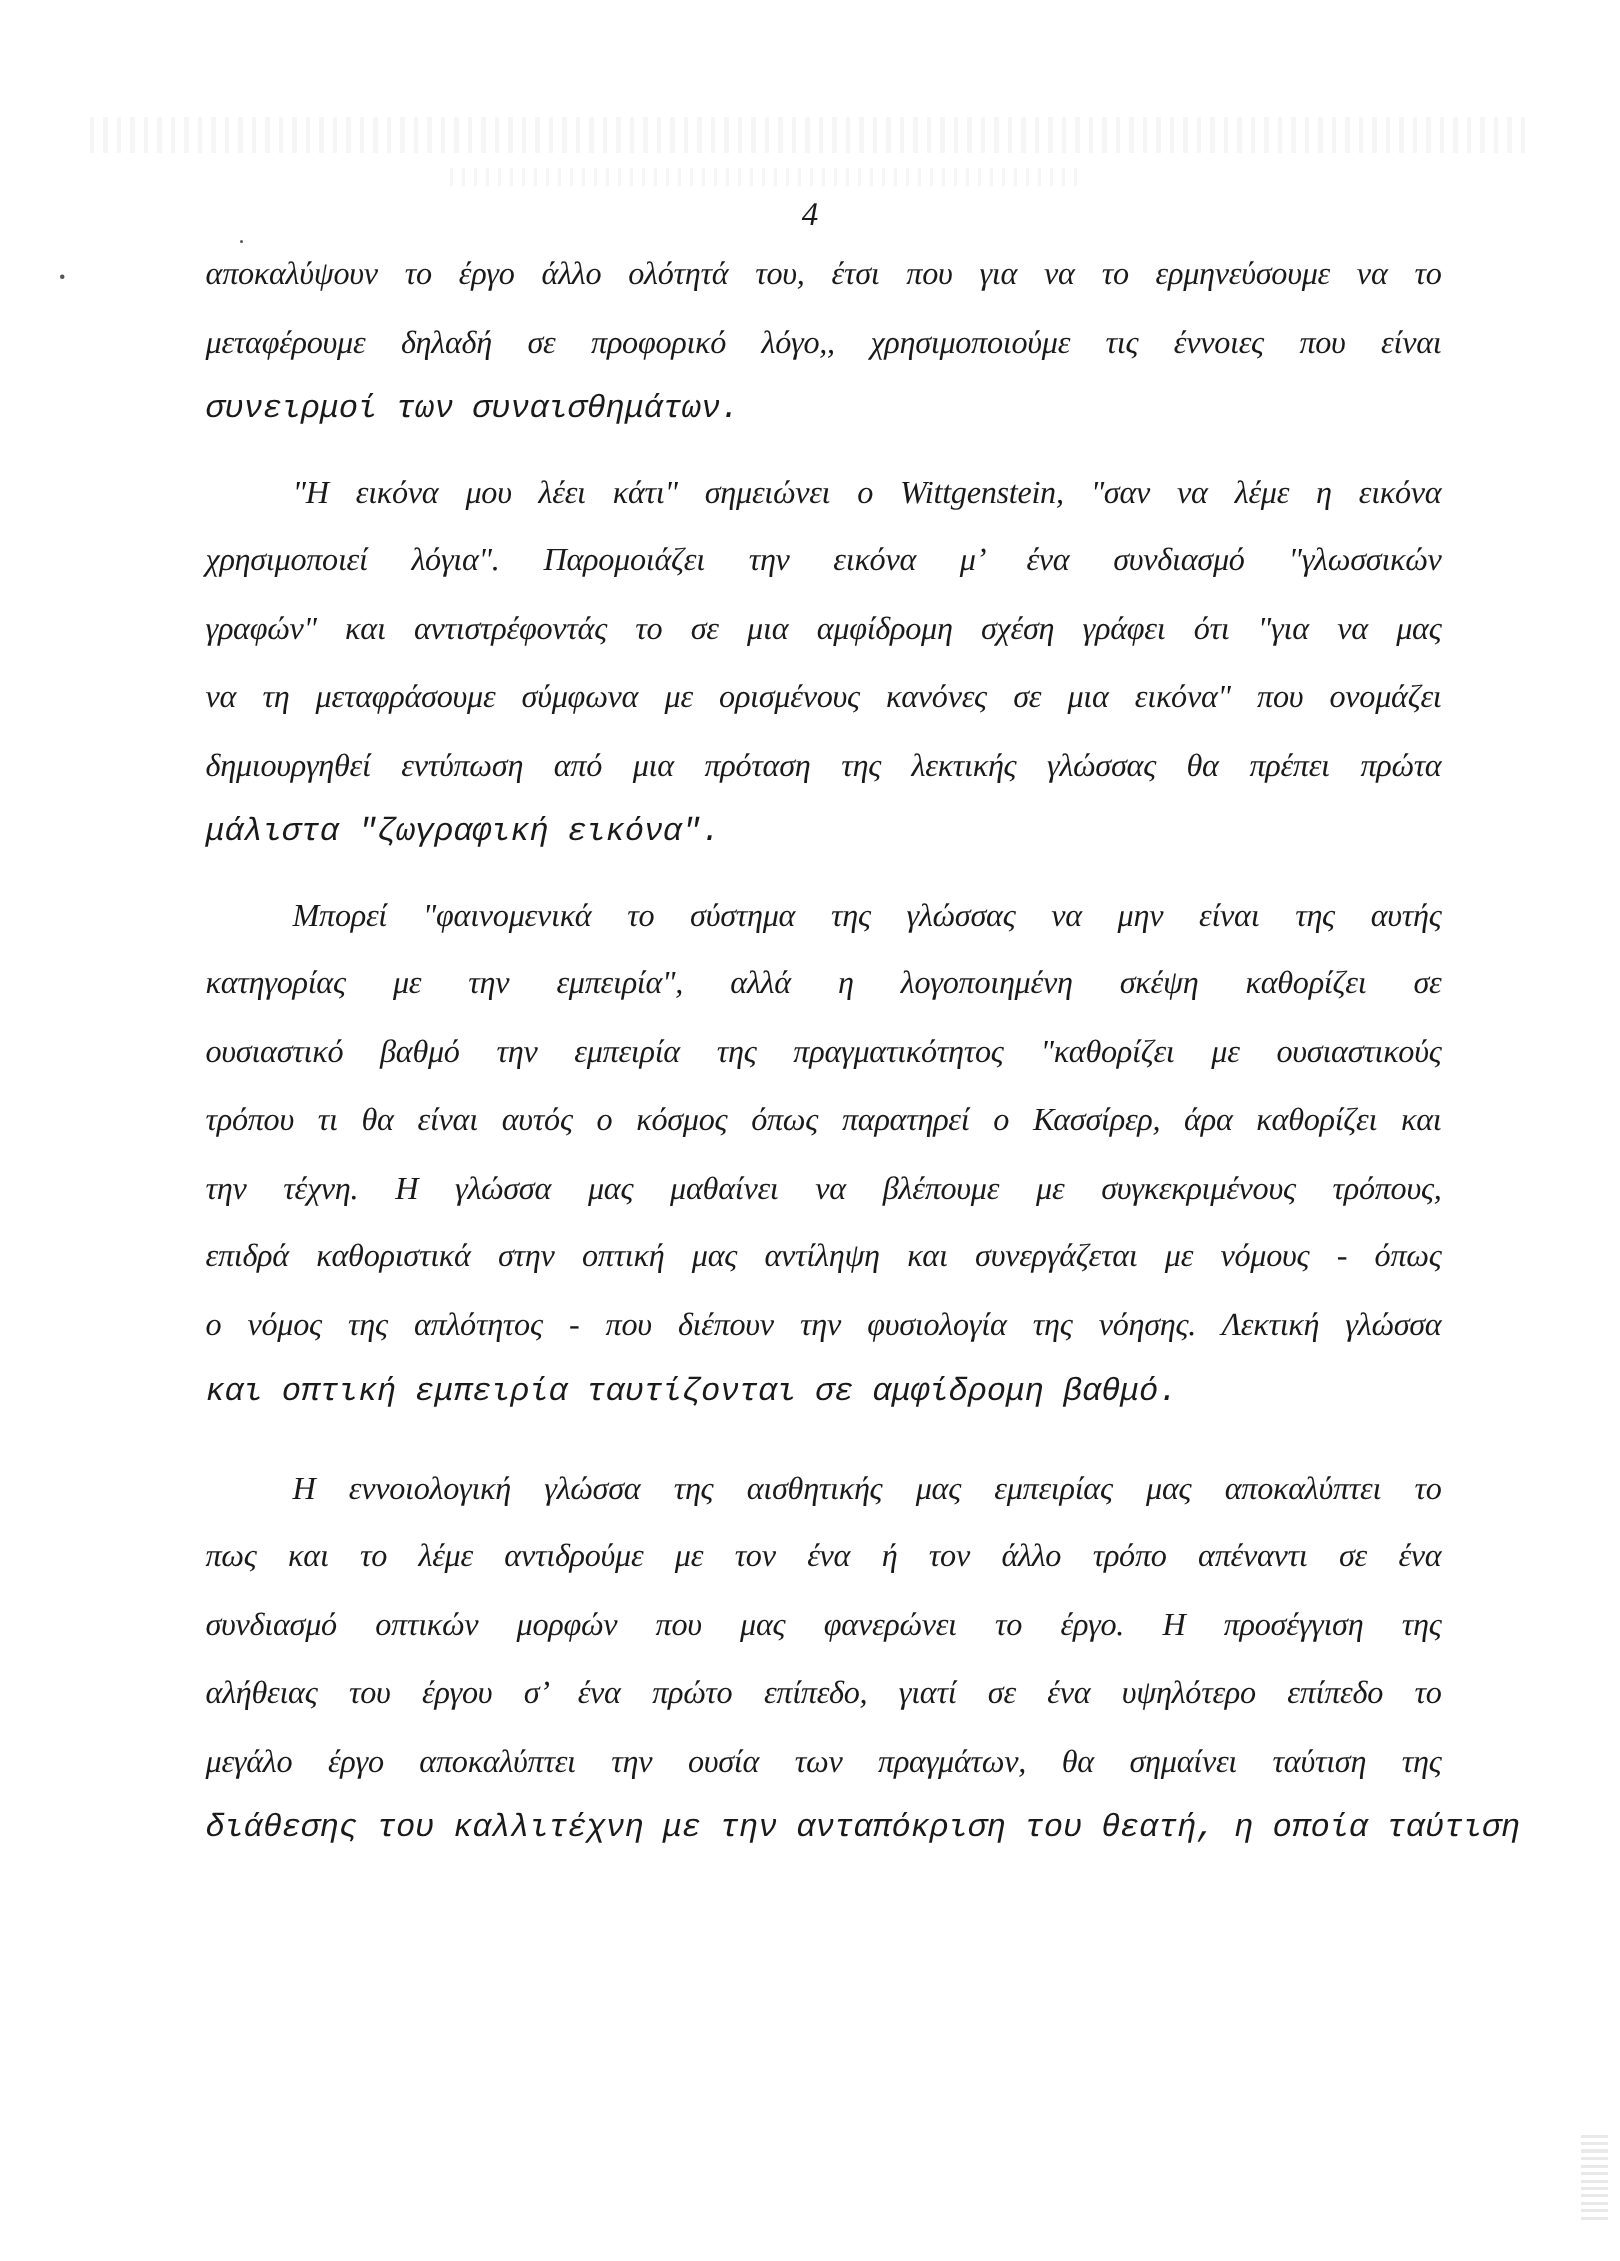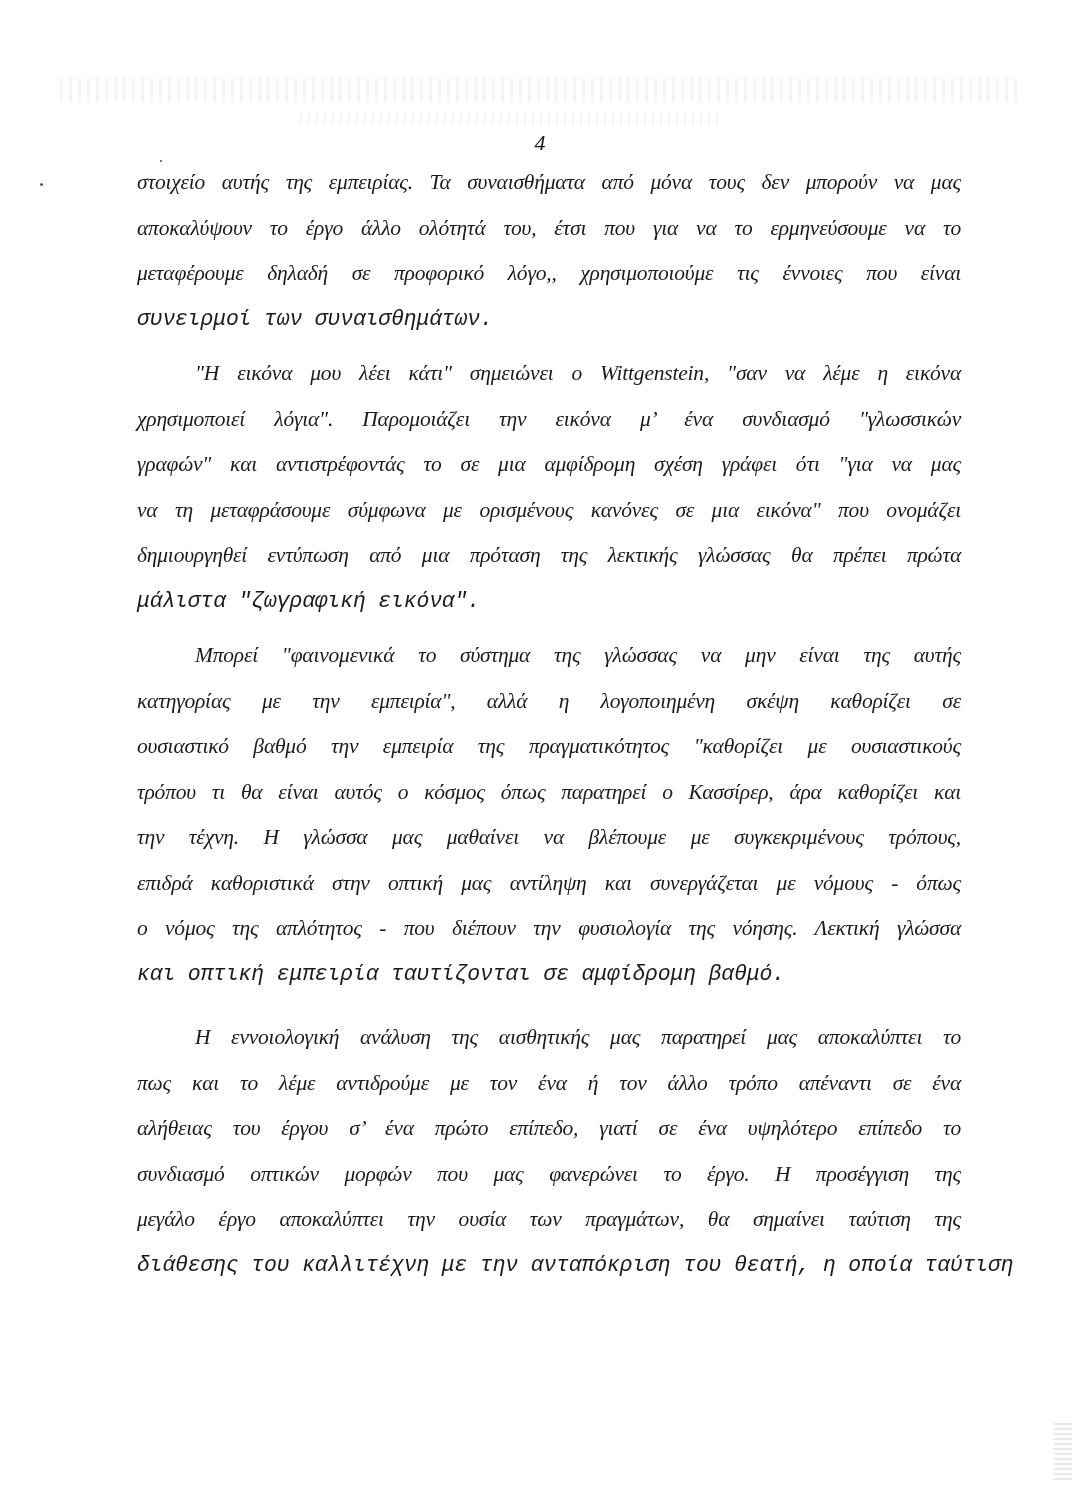--- a/index.html
+++ b/index.html
@@ -91,21 +91,20 @@
 <div class="scan-noise-2"></div>
 <div class="margin-dot" style="left:40px; top:183px;"></div>
 <div class="margin-dot" style="left:160px; top:160px; width:2px; height:2px;"></div>
 <div class="edge-smudge"></div>
 
 <div class="page-number">4</div>
 
 <div class="text-body">
 
   <div>
-    <div class="line">στοιχείο αυτής της εμπειρίας. Τα συναισθήματα από μόνα τους δεν μπορούν να μας</div>
     <div class="line">αποκαλύψουν το έργο άλλο ολότητά του, έτσι που για να το ερμηνεύσουμε να το</div>
     <div class="line">μεταφέρουμε δηλαδή σε προφορικό λόγο,, χρησιμοποιούμε τις έννοιες που είναι</div>
     <div class="line last">συνειρμοί των συναισθημάτων.</div>
   </div>
   <div class="para-gap"></div>
 
   <div>
     <div class="line indent">"Η εικόνα μου λέει κάτι" σημειώνει ο Wittgenstein, "σαν να λέμε η εικόνα</div>
     <div class="line">χρησιμοποιεί λόγια". Παρομοιάζει την εικόνα μ’ ένα συνδιασμό "γλωσσικών</div>
     <div class="line">γραφών" και αντιστρέφοντάς το σε μια αμφίδρομη σχέση γράφει ότι "για να μας</div>
@@ -123,21 +122,21 @@
     <div class="line">την τέχνη. Η γλώσσα μας μαθαίνει να βλέπουμε με συγκεκριμένους τρόπους,</div>
     <div class="line">επιδρά καθοριστικά στην οπτική μας αντίληψη και συνεργάζεται με νόμους - όπως</div>
     <div class="line">ο νόμος της απλότητος - που διέπουν την φυσιολογία της νόησης. Λεκτική γλώσσα</div>
     <div class="line last">και οπτική εμπειρία ταυτίζονται σε αμφίδρομη βαθμό.</div>
   </div>
   <div class="para-gap"></div>
 
   <div class="para-gap"></div>
 
   <div>
-    <div class="line indent">Η εννοιολογική ανάλυση της αισθητικής μας παρατηρεί μας αποκαλύπτει το</div>
+    <div class="line indent">Η εννοιολογική γλώσσα της αισθητικής μας εμπειρίας μας αποκαλύπτει το</div>
     <div class="line">πως και το λέμε αντιδρούμε με τον ένα ή τον άλλο τρόπο απέναντι σε ένα</div>
+    <div class="line">συνδιασμό οπτικών μορφών που μας φανερώνει το έργο. Η προσέγγιση της</div>
     <div class="line">αλήθειας του έργου σ’ ένα πρώτο επίπεδο, γιατί σε ένα υψηλότερο επίπεδο το</div>
-    <div class="line">συνδιασμό οπτικών μορφών που μας φανερώνει το έργο. Η προσέγγιση της</div>
     <div class="line">μεγάλο έργο αποκαλύπτει την ουσία των πραγμάτων, θα σημαίνει ταύτιση της</div>
     <div class="line last">διάθεσης του καλλιτέχνη με την ανταπόκριση του θεατή, η οποία ταύτιση</div>
   </div>
 
 </div>
 
 </body></html>

